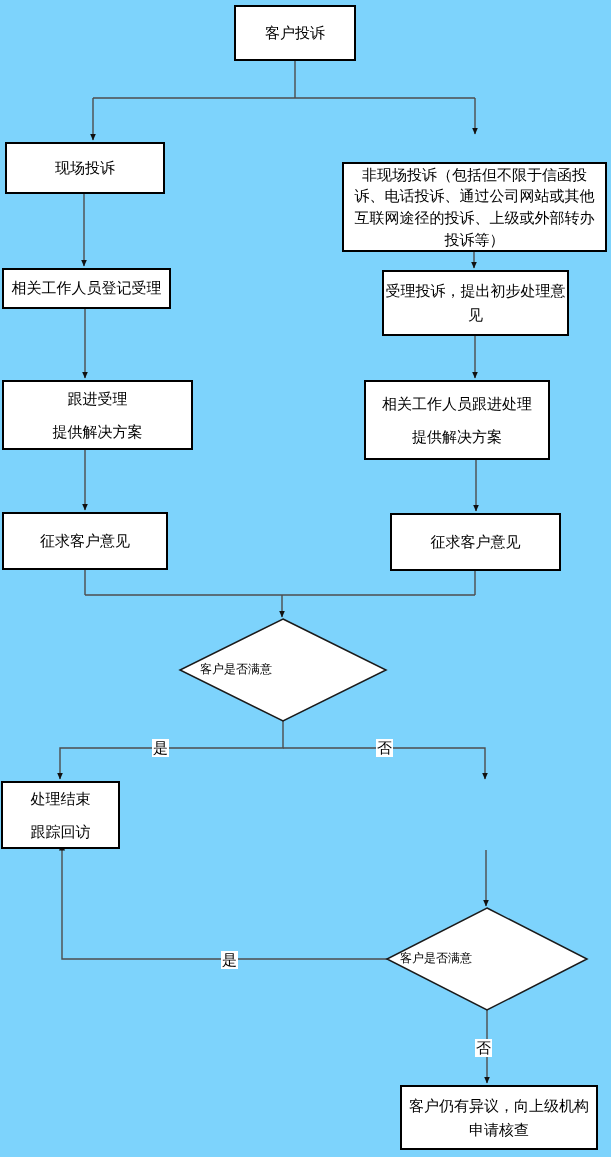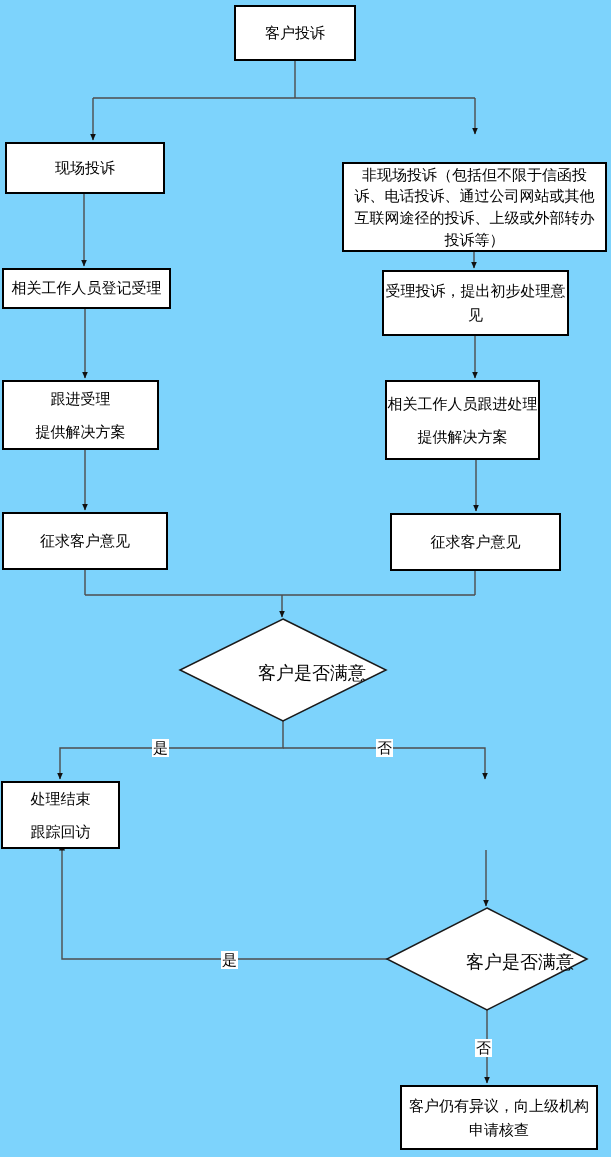--- a/index.html
+++ b/index.html
@@ -24,22 +24,22 @@
     font-size:15px;
     line-height:1.5;
     white-space:pre-line;
     z-index:2;
   }
   .sp2{line-height:2.2;}      
   .sp16{line-height:1.6;}     
   .sp14{line-height:1.5;padding:0 6px;}
   .dlabel{
     position:absolute;
-    text-align:right;
-    font-size:18px;
+    text-align:left;
+    font-size:12px;
     z-index:3;
   }
   .elabel{
     position:absolute;
     font-size:15px;
     line-height:18px;
     background:#fff;
     padding:0 1px;
     z-index:4;
   }
@@ -91,24 +91,24 @@
   <div class="node" style="left:234px;top:5px;width:122px;height:56px;">客户投诉</div>
 
   <div class="node" style="left:5px;top:142px;width:160px;height:52px;">现场投诉</div>
 
   <div class="node sp14" style="left:342px;top:136px;width:265px;height:90px;line-height:1.45;margin-top:26px;">非现场投诉（包括但不限于信函投诉、电话投诉、通过公司网站或其他互联网途径的投诉、上级或外部转办投诉等）</div>
 
   <div class="node" style="left:2px;top:268px;width:169px;height:41px;">相关工作人员登记受理</div>
 
   <div class="node sp16" style="left:382px;top:270px;width:187px;height:66px;">受理投诉，提出初步处理意见</div>
 
-  <div class="node sp2" style="left:2px;top:380px;width:157px;height:70px;">跟进受理
+  <div class="node sp2" style="left:2px;top:380px;width:191px;height:70px;">跟进受理
 提供解决方案</div>
 
-  <div class="node sp2" style="left:385px;top:380px;width:155px;height:80px;">相关工作人员跟进处理
+  <div class="node sp2" style="left:364px;top:380px;width:186px;height:80px;">相关工作人员跟进处理
 提供解决方案</div>
 
   <div class="node" style="left:2px;top:512px;width:166px;height:58px;">征求客户意见</div>
 
   <div class="node" style="left:390px;top:513px;width:171px;height:58px;">征求客户意见</div>
 
   <div class="node sp2" style="left:1px;top:781px;width:119px;height:68px;">处理结束
 跟踪回访</div>
 
 

